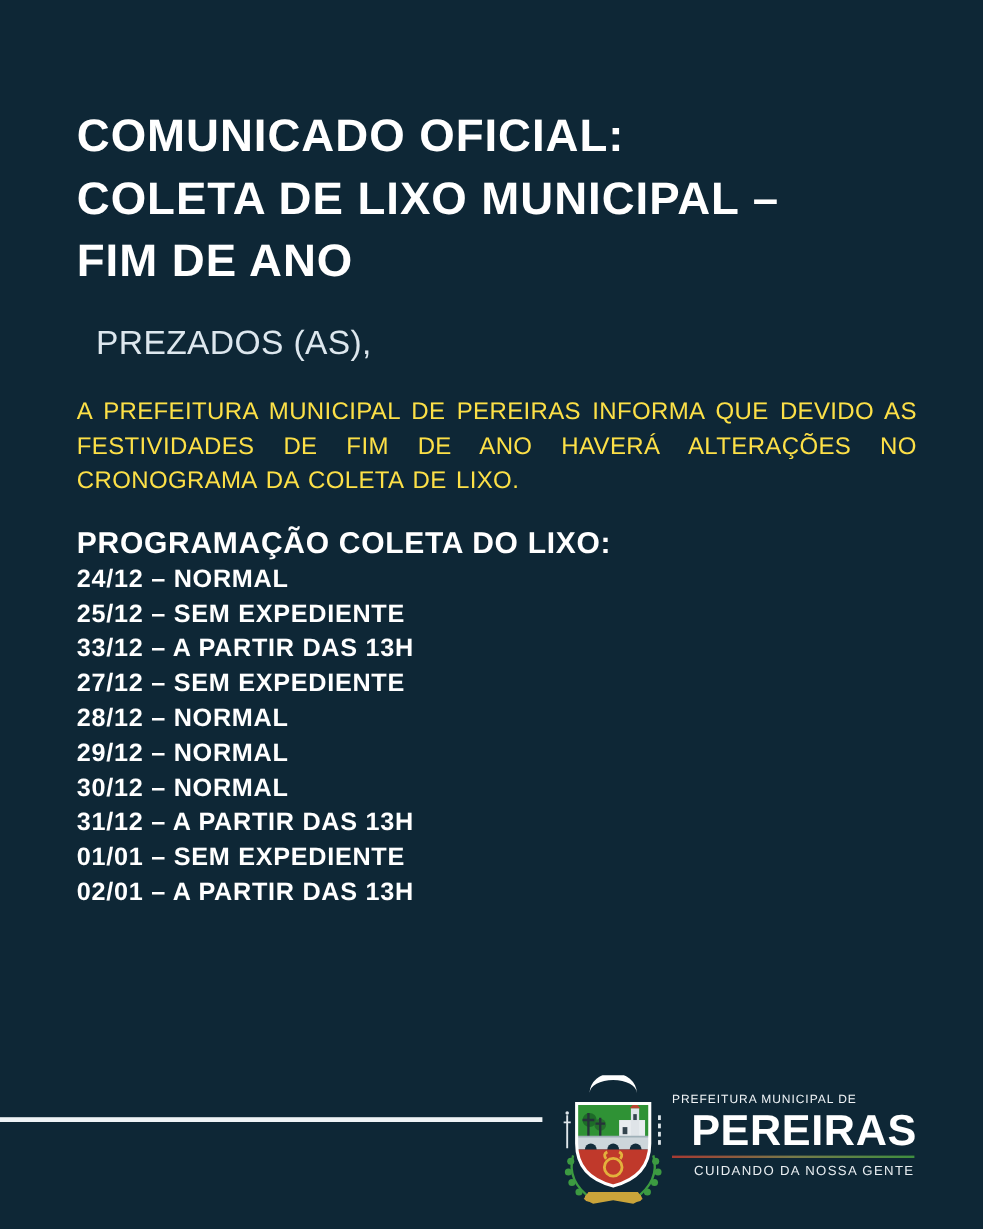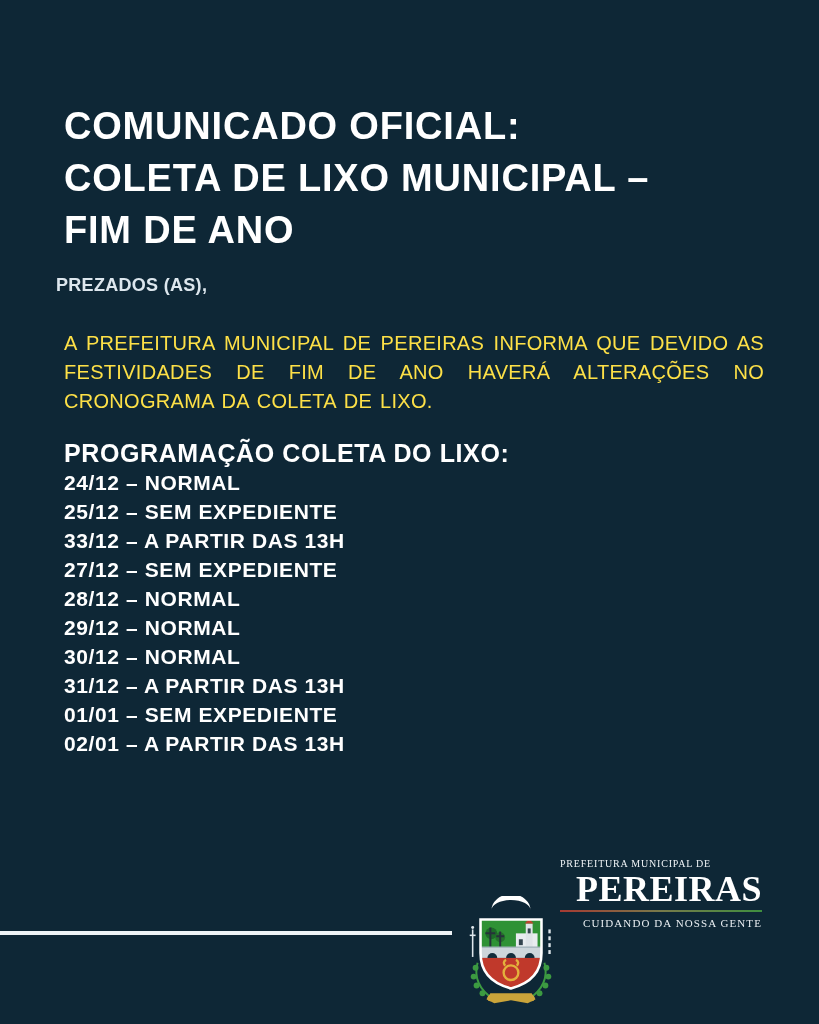--- a/index.html
+++ b/index.html
@@ -6,29 +6,29 @@
   body{
     width:819px;height:1024px;
     background:#0e2736;
     font-family:"Liberation Sans","DejaVu Sans",sans-serif;
     position:relative;overflow:hidden;
     -webkit-font-smoothing:antialiased;
   }
   .poster{position:absolute;inset:0;}
 
   .title{
-    position:absolute;left:64px;top:100px;width:720px;
+    position:absolute;left:64px;top:88px;width:720px;
     color:#ffffff;font-size:38px;font-weight:700;
     line-height:52px;letter-spacing:0.8px;margin:0;
   }
   .title .tline{display:block;}
 
   .greeting{
-    position:absolute;left:56px;top:271px;width:700px;
-    color:#dde7ee;font-size:18px;font-weight:700;
+    position:absolute;left:80px;top:271px;width:700px;
+    color:#dde7ee;font-size:28px;font-weight:400;
     letter-spacing:0.3px;margin:0;line-height:29px;
   }
 
   .body-text{
     color:#fde047;font-size:20px;font-weight:400;
     line-height:29px;letter-spacing:0.3px;word-spacing:2px;
     text-align:justify;margin:0;
   }
   .intro{position:absolute;left:64px;top:329px;width:700px;}
   .closing{position:absolute;left:64px;top:779px;width:700px;}
@@ -43,21 +43,21 @@
     letter-spacing:0.6px;line-height:29px;
   }
 
   .footer-divider{
     position:absolute;left:0;top:931px;width:452px;height:4px;
     background:#eef3f6;
   }
 
   .crest{position:absolute;left:466px;top:896px;width:90px;height:116px;}
 
-  .footer-text{position:absolute;left:560px;top:858px;width:202px;font-family:Liberation Serif, serif;}
+  .footer-text{position:absolute;left:560px;top:911px;width:202px;}
   .org-prefix{
     color:#f0f4f7;font-size:10px;font-weight:400;
     letter-spacing:0.8px;white-space:nowrap;
   }
   .org-name{
     color:#ffffff;font-size:36px;font-weight:700;
     letter-spacing:0.5px;line-height:38px;margin-top:1px;white-space:nowrap;margin-left:16px;
   }
   .brand-line{
     width:100%;height:2px;margin-top:2px;

